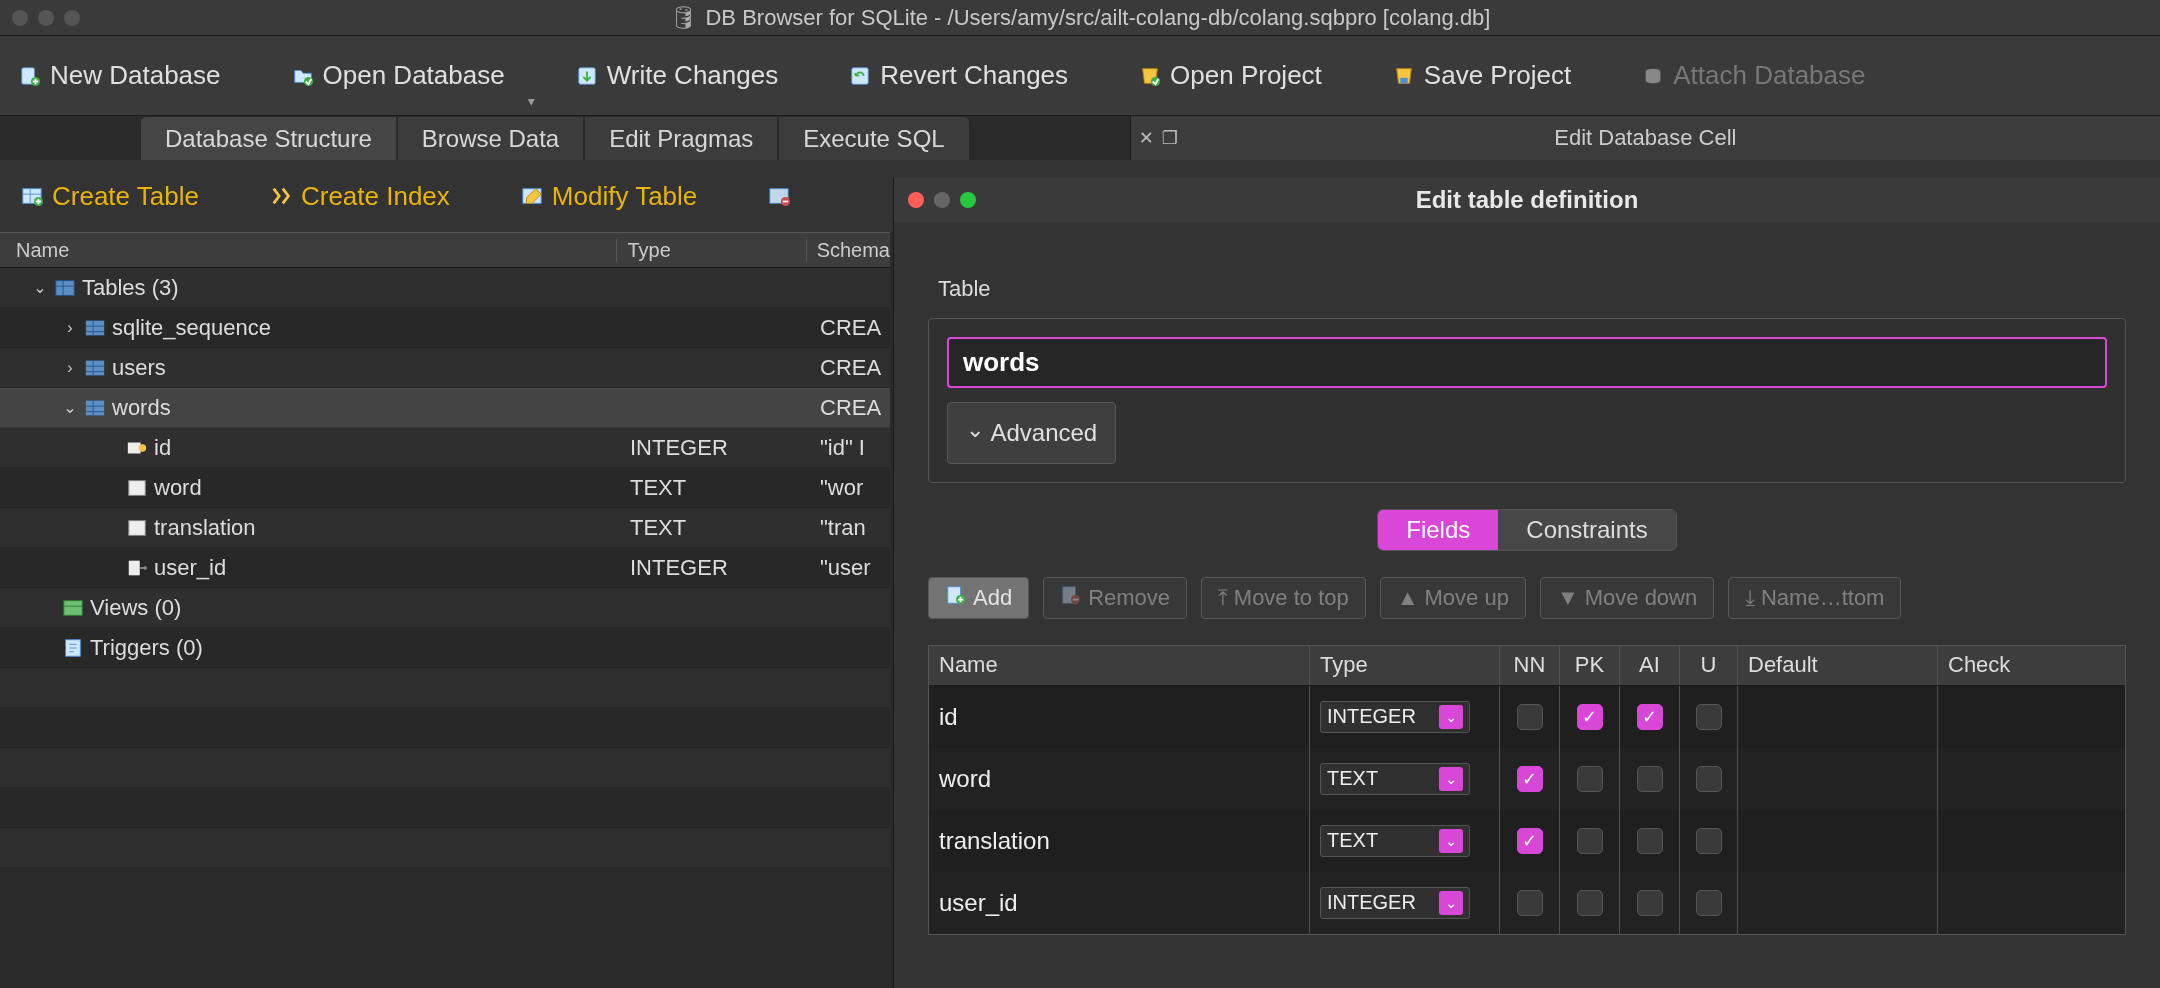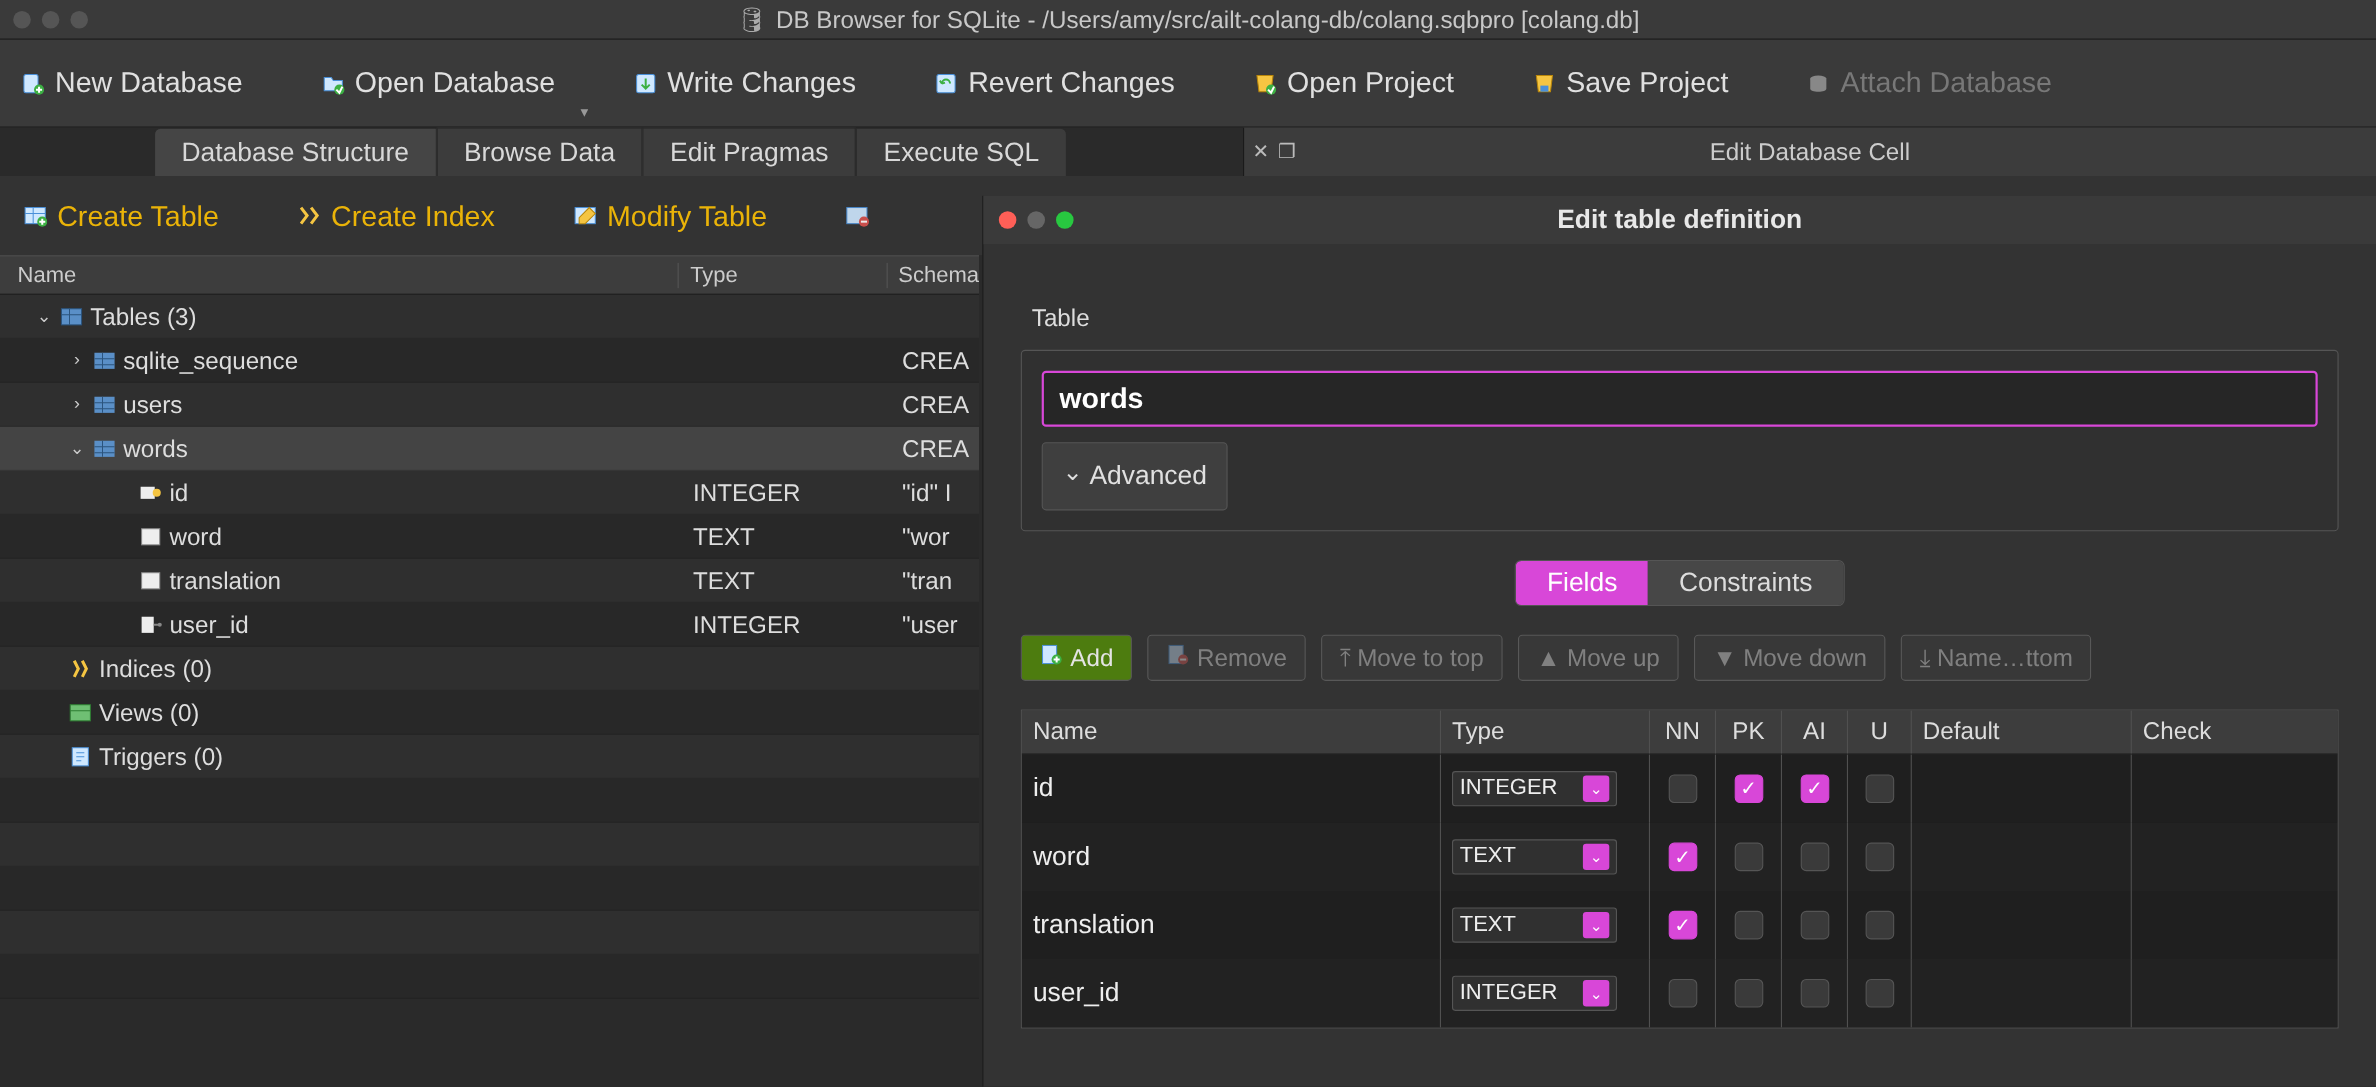--- a/index.html
+++ b/index.html
@@ -210,21 +210,21 @@
     width:fit-content;
   }
   .tabs-small { display:flex; justify-content:center; margin-top:10px;}
   .tabs-small-inner { display:flex; border-radius:6px; overflow:hidden; border:1px solid #555;}
   .stab { padding:6px 28px; font-size:24px; cursor:pointer;}
   .stab.on { background:#d847d8; color:#fff;}
   .stab.off { background:#474747; color:#ddd;}
   .fields-toolbar { display:flex; gap:14px; padding: 10px 0;}
   .fbtn {
     display:flex; align-items:center; gap:6px;
-    background:#4d7c0f; border:1px solid #585858;
+    background:#737373; border:1px solid #585858;
     border-radius:4px; padding:6px 16px; font-size:22px;
     color:#e4e4e4;
   }
   .fbtn.disabled { color:#808080; background:#383838;}
   .fields-table {
     border:1px solid #555;
     background:#262626;
   }
   .ft-header {
     display:flex; background:#3d3d3d; height:40px; align-items:center;
@@ -520,33 +520,20 @@
     </div>
       <div class="t">INTEGER</div>
       <div class="s">"user</div>
   </div>
 
   <div class="tree-row">
     <div class="n">
         <span class="indent2"></span>
       <span class="row-icon">
           <svg class="ico" viewBox="0 0 24 24">
-            <path d="M6 4l4 8-4 8M14 4l4 8-4 8" stroke="#f5c542" stroke-width="3" fill="none"></path>
-          </svg>
-        </span>
-      <span>Indices (0)</span>
-    </div>
-      <div class="t"></div>
-      <div class="s"></div>
-  </div>
-  <div class="tree-row">
-    <div class="n">
-        <span class="indent2"></span>
-      <span class="row-icon">
-          <svg class="ico" viewBox="0 0 24 24">
             <rect x="2" y="4" width="20" height="16" fill="#6fbf73" stroke="#2e7d32"></rect>
             <path d="M2 10h20" stroke="#2e7d32"></path>
           </svg>
         </span>
       <span>Views (0)</span>
     </div>
       <div class="t"></div>
       <div class="s"></div>
   </div>
   <div class="tree-row">

